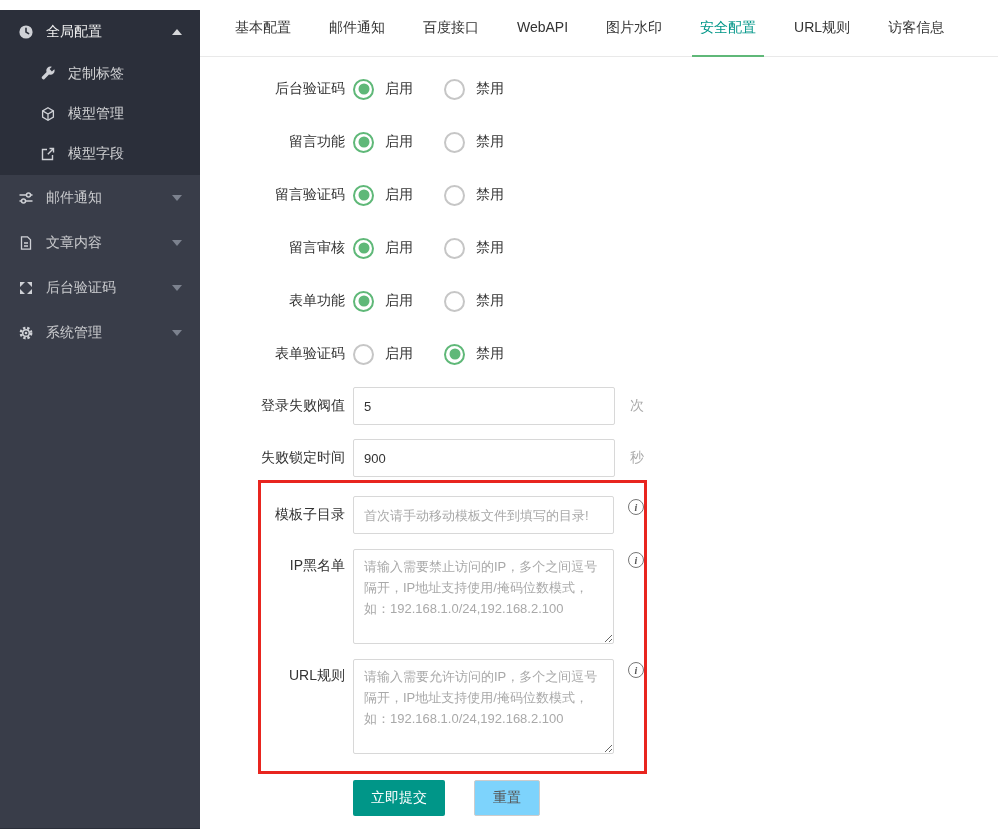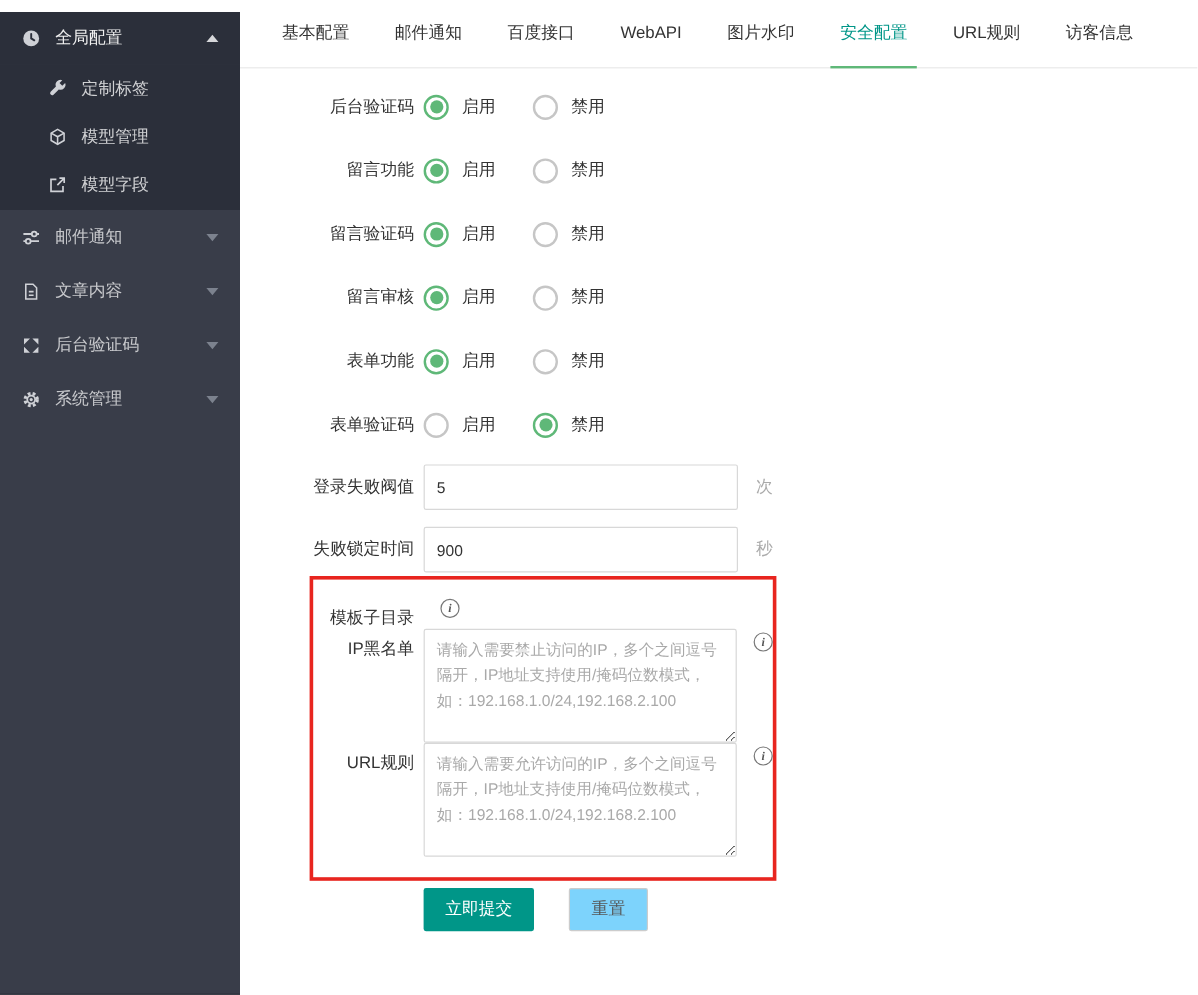--- a/index.html
+++ b/index.html
@@ -51,21 +51,21 @@
   .input-row { display:flex; align-items:center; margin-bottom:14px; }
   .tinput {
     width:262px; height:38px; border:1px solid #d8d8d8; border-radius:2px;
     padding:0 10px; font-size:13px; color:#333; outline:none;
     font-family:"Liberation Sans","DejaVu Sans",sans-serif;
   }
   .tinput::placeholder, .tarea::placeholder { color:#a9a9a9; }
   .unit { margin-left:15px; color:#aaa; }
   
   .hl-box { margin-left:58px; width:389px; border:3px solid #e8251f; padding:13px 0 7px 0; }
-  .hl-row { display:flex; align-items:flex-start; }
+  .hl-row { display:flex; align-items:flex-start; margin-bottom:15px; }
   .hl-row:last-child { margin-bottom:10px; }
   .hl-row .flabel { width:84px; flex:0 0 84px; padding-top:10px; }
   .hl-row.ta .flabel { padding-top:8px; }
   .tarea {
     width:262px; height:95px; border:1px solid #d8d8d8; border-radius:2px;
     padding:6px 10px; font-size:13px; line-height:21px; color:#333; outline:none;
     font-family:"Liberation Sans","DejaVu Sans",sans-serif; resize:both;
   }
   .info-ico {
     width:16px; height:16px; border:1px solid #777; border-radius:50%;
@@ -272,20 +272,21 @@
     <div class="input-row" style="margin-bottom:3px;">
       <span class="flabel">失败锁定时间</span>
       <input class="tinput" type="text" value="900" style="">
       <span class="unit">秒</span>
     </div>
 
     <div class="hl-box">
 
       <div class="hl-row">
         <span class="flabel">模板子目录</span>
+        <input class="tinput" type="text" placeholder="首次请手动移动模板文件到填写的目录!" style="">
         <span class="info-ico">i</span>
       </div>
 
       <div class="hl-row ta">
         <span class="flabel">IP黑名单</span>
         <textarea class="tarea" placeholder="请输入需要禁止访问的IP，多个之间逗号隔开，IP地址支持使用/掩码位数模式，如：192.168.1.0/24,192.168.2.100" style=""></textarea>
         <span class="info-ico">i</span>
       </div>
 
       <div class="hl-row ta">

